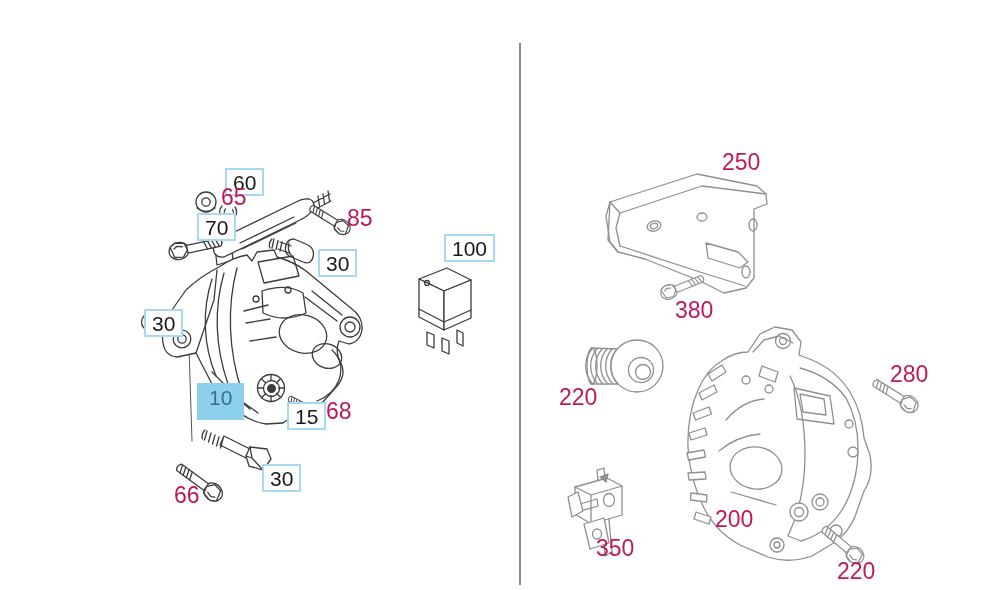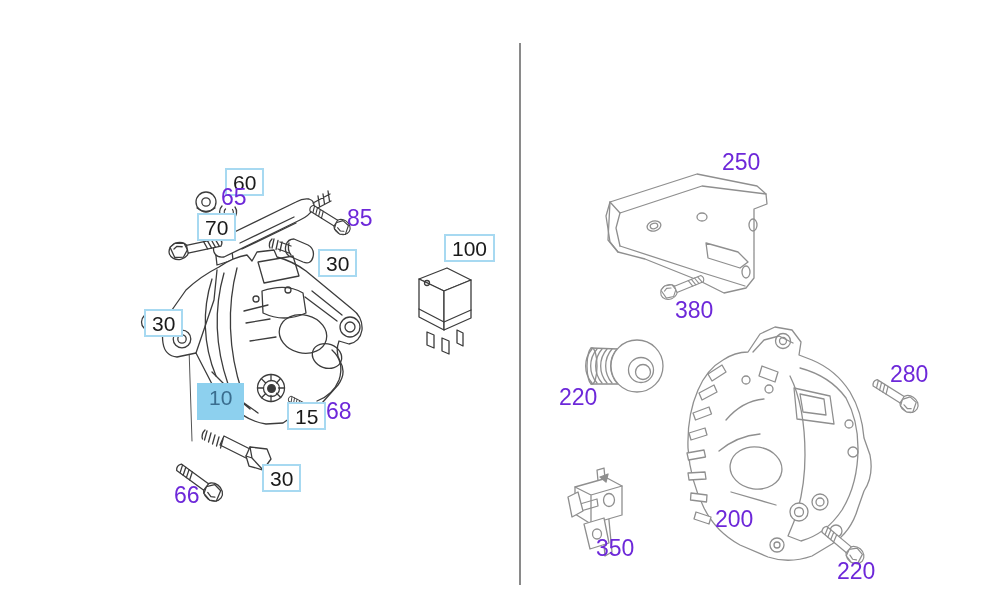--- a/index.html
+++ b/index.html
@@ -8,21 +8,21 @@
   .divider{position:absolute;left:519px;top:43px;width:2px;height:542px;background:#8a8a8a;}
   .om-badge{position:absolute;left:857px;top:42px;width:133px;height:38px;
             border-left:1px solid #8a8a8a;border-bottom:2px solid #adadad;box-sizing:border-box;
             display:flex;align-items:center;padding-left:8px;
             font-size:30px;letter-spacing:-1px;color:#0f0f0f;}
   svg.art{position:absolute;top:0;}
   .callout{position:absolute;line-height:1;white-space:nowrap;cursor:pointer;box-sizing:border-box;}
   .callout.boxed{border:2px solid #a7d9f1;background:#ffffff;color:#1a1a1a;
                  font-size:21px;padding:2px 6px 1px;margin-left:32px;}
   .callout.selected{background:#8dd0ee;color:#3a6d8e;font-size:21px;padding:4px 12px 12px;}
-  .callout.plain{color:#6d28d9;font-size:23px;}
+  .callout.plain{color:#be185d;font-size:23px;}
 </style>
 </head>
 <body>
 
 <div class="stage">
 
   <div class="divider"></div>
 
 
   <svg class="art" style="left:0" width="520" height="590" viewBox="0 0 520 590">

